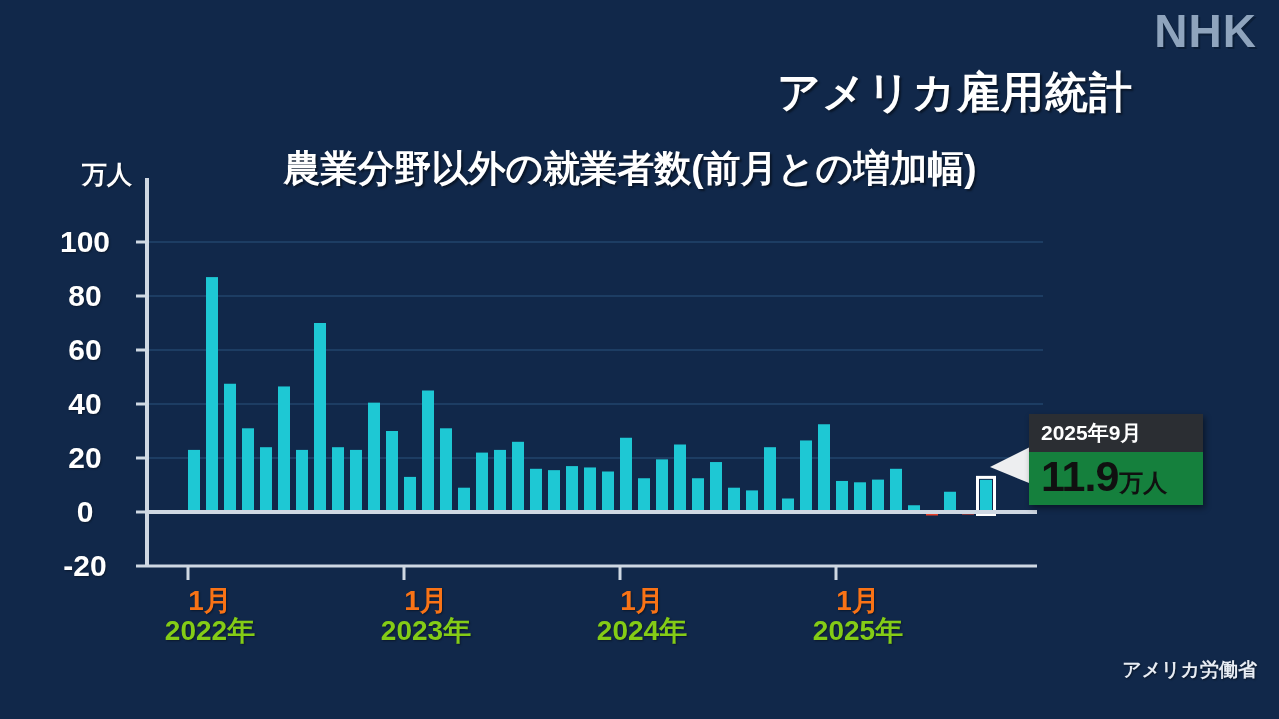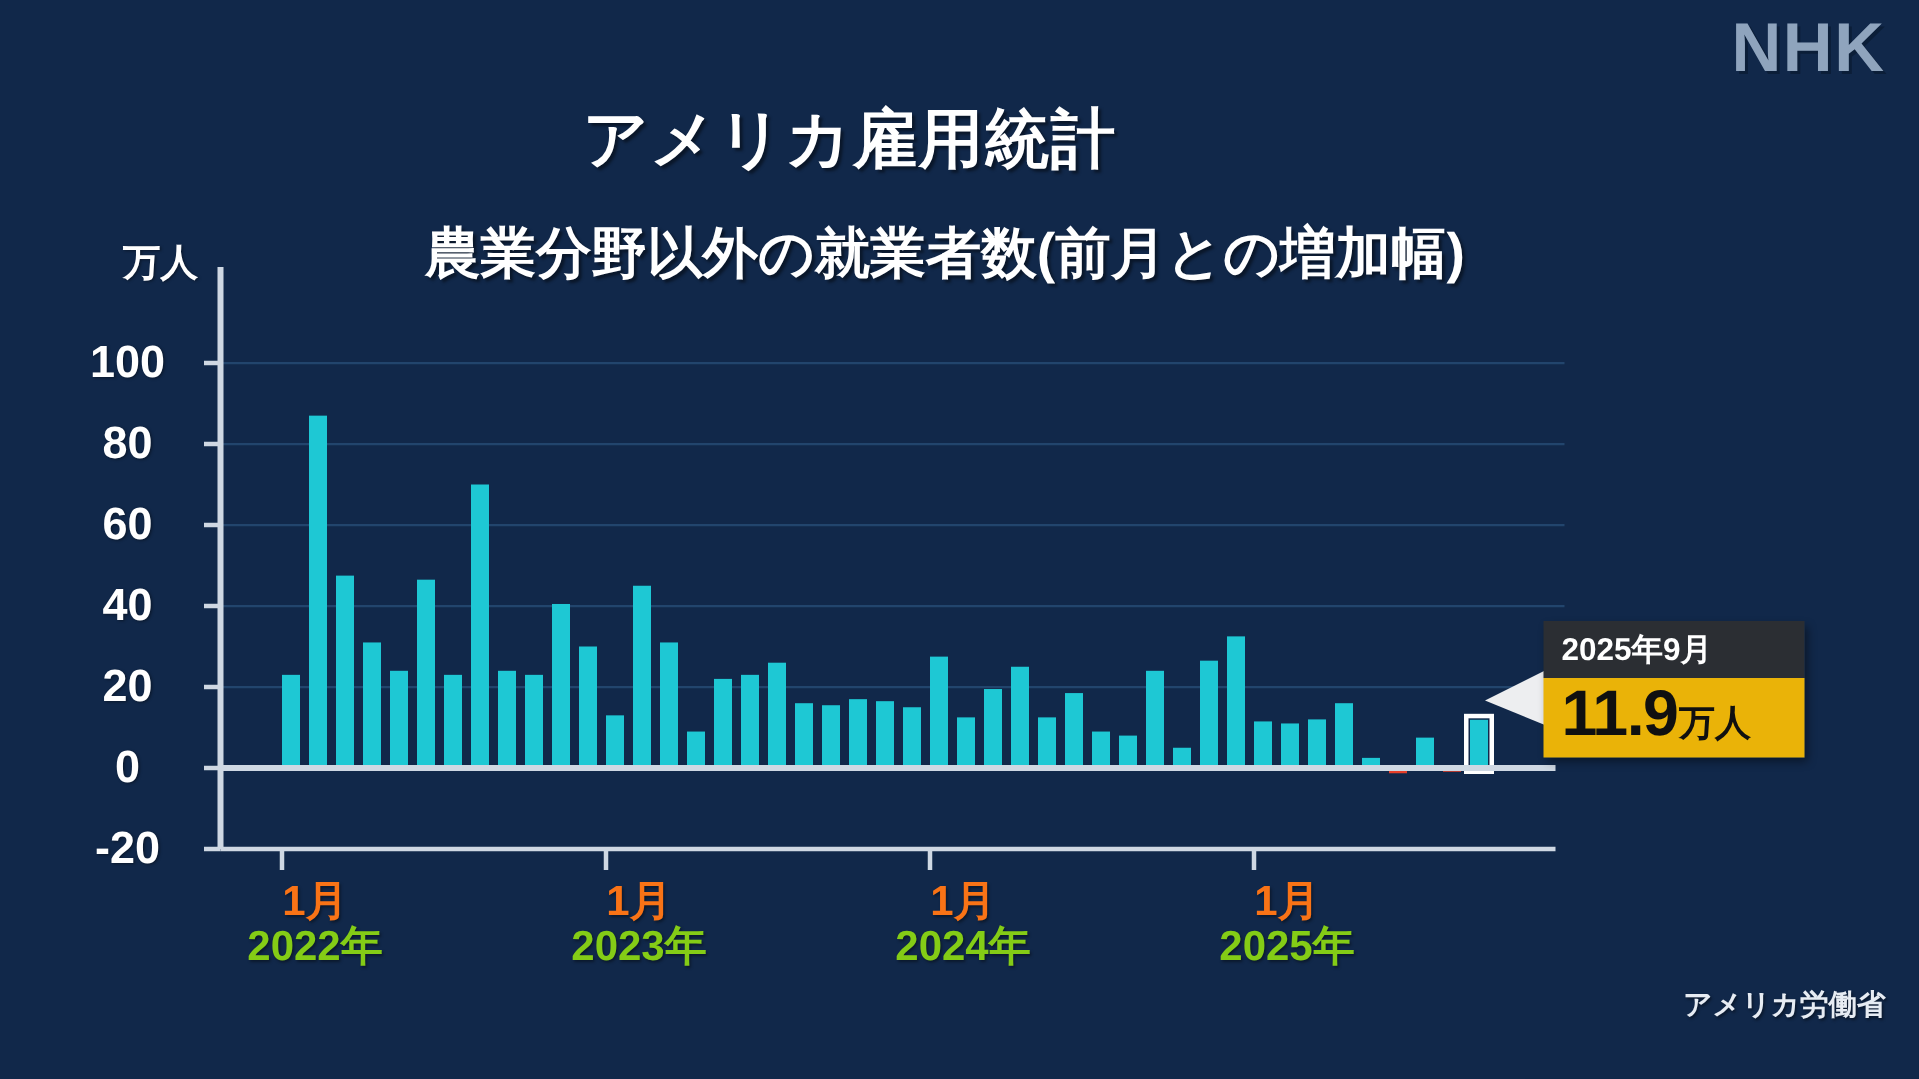--- a/index.html
+++ b/index.html
@@ -30,21 +30,21 @@
     color: #8fa4bd;
     text-shadow: 2px 2px 0 rgba(8,22,42,0.55);
     user-select: none;
     margin-left: 20px;
   }
   .title {
     position: absolute;
     top: 64px;
     left: 0;
     width: 1133px;
-    text-align: center;
+    text-align: right;
     font-size: 43px;
     font-weight: 700;
     letter-spacing: 1px;
     color: #ffffff;
     text-shadow: 2px 2px 2px rgba(0,0,0,0.45);
   }
   .subtitle {
     position: absolute;
     top: 144px;
     left: 180px;
@@ -118,21 +118,21 @@
   }
   .callout-head {
     background: #2b2e33;
     color: #ffffff;
     font-size: 21px;
     font-weight: 700;
     padding: 5px 10px 5px 12px;
     letter-spacing: 0px;
   }
   .callout-body {
-    background: #eab308;
+    background: #15803d;
     color: #101010;
     padding: 2px 10px 6px 12px;
     display: flex;
     align-items: baseline;
   }
   .callout-value {
     font-size: 43px;
     font-weight: 700;
     letter-spacing: -1px;
     line-height: 1.05;

